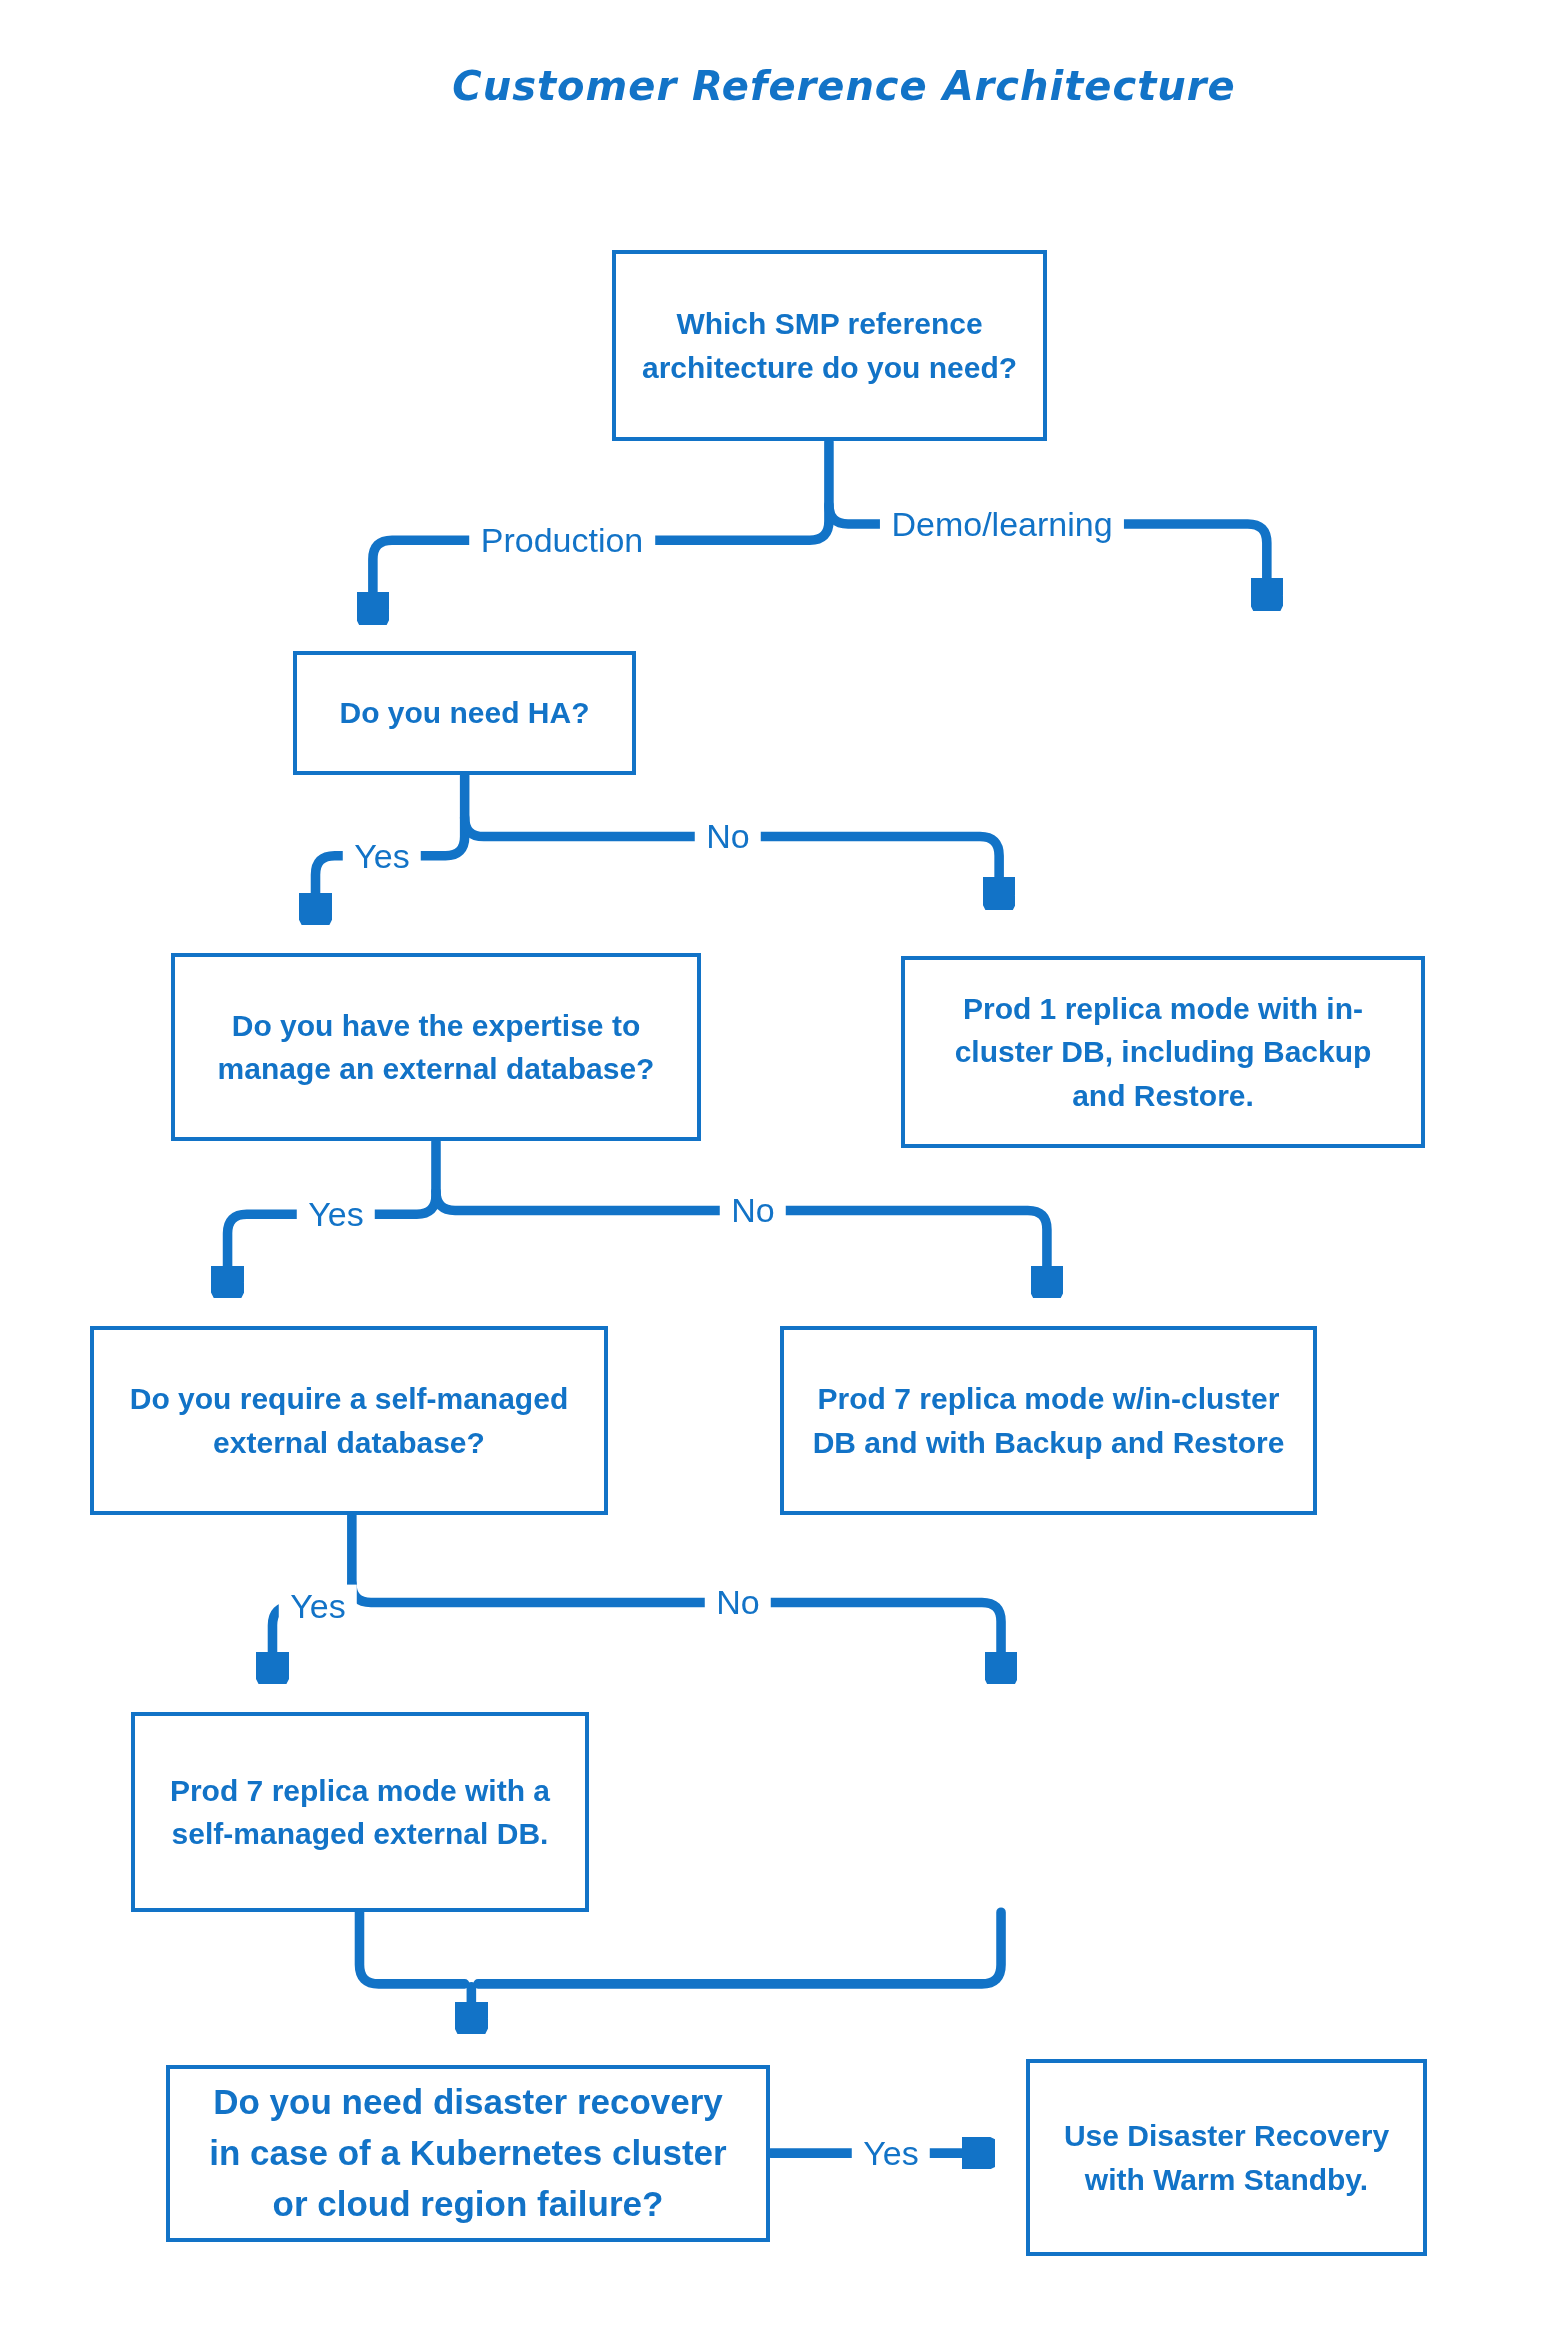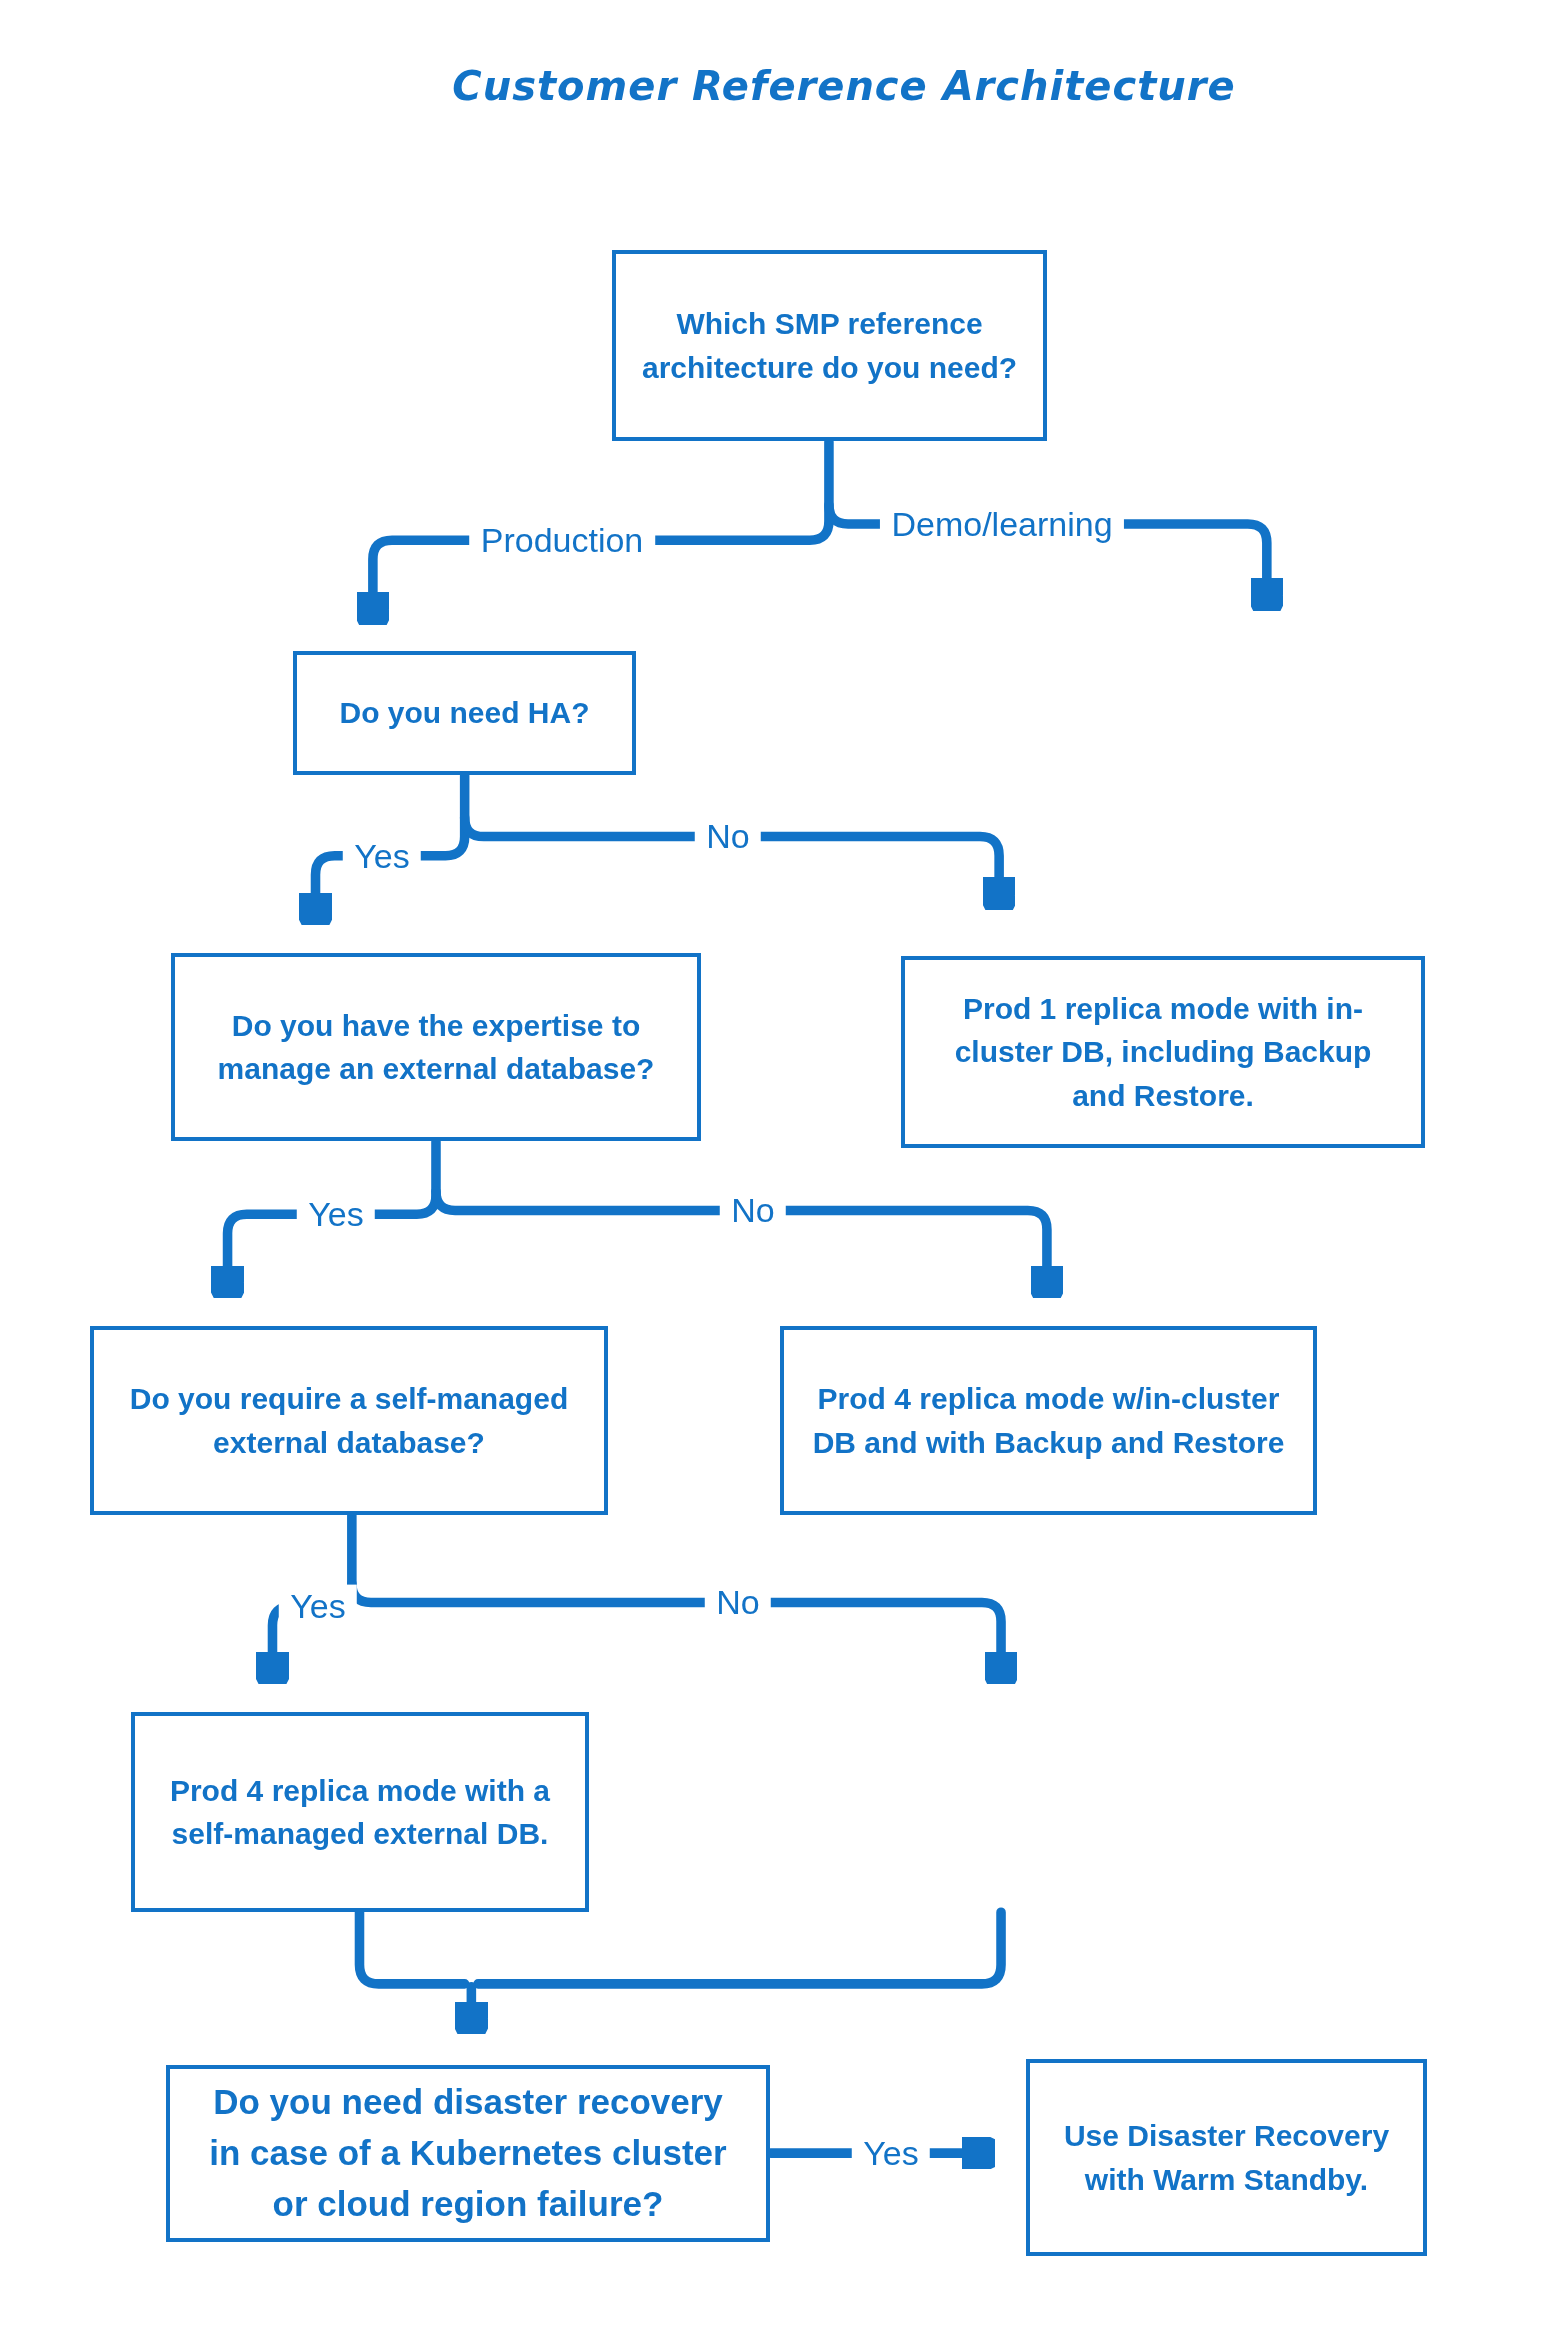--- a/index.html
+++ b/index.html
@@ -96,23 +96,23 @@
 
 
   <div class="node" style="left:293px;top:651px;width:343px;height:124px;">Do you need HA?</div>
 
   <div class="node" style="left:901px;top:948px;width:524px;height:192px;margin-top:8px;">Prod 1 replica mode with in-cluster DB, including Backup and Restore.</div>
 
   <div class="node" style="left:171px;top:953px;width:530px;height:188px;">Do you have the expertise to manage an external database?</div>
 
   <div class="node" style="left:90px;top:1326px;width:518px;height:189px;">Do you require a self-managed external database?</div>
 
-  <div class="node" style="left:780px;top:1326px;width:537px;height:189px;">Prod 4 replica mode w/in-cluster DB and with Backup and Restore</div>
+  <div class="node" style="left:780px;top:1326px;width:537px;height:189px;">Prod 7 replica mode w/in-cluster DB and with Backup and Restore</div>
 
-  <div class="node" style="left:131px;top:1712px;width:458px;height:200px;">Prod 4 replica mode with a self-managed external DB.</div>
+  <div class="node" style="left:131px;top:1712px;width:458px;height:200px;">Prod 7 replica mode with a self-managed external DB.</div>
 
 
   <div class="node" style="left:166px;top:2065px;width:604px;height:177px;font-size:35px;">Do you need disaster recovery in case of a Kubernetes cluster or cloud region failure?</div>
 
   <div class="node" style="left:1026px;top:2059px;width:401px;height:197px;">Use Disaster Recovery with Warm Standby.</div>
 
   <div class="edge-label" style="left:562px;top:540px;">Production</div>
   <div class="edge-label" style="left:1002px;top:524px;">Demo/learning</div>
   <div class="edge-label" style="left:382px;top:856px;">Yes</div>
   <div class="edge-label" style="left:728px;top:836px;">No</div>

